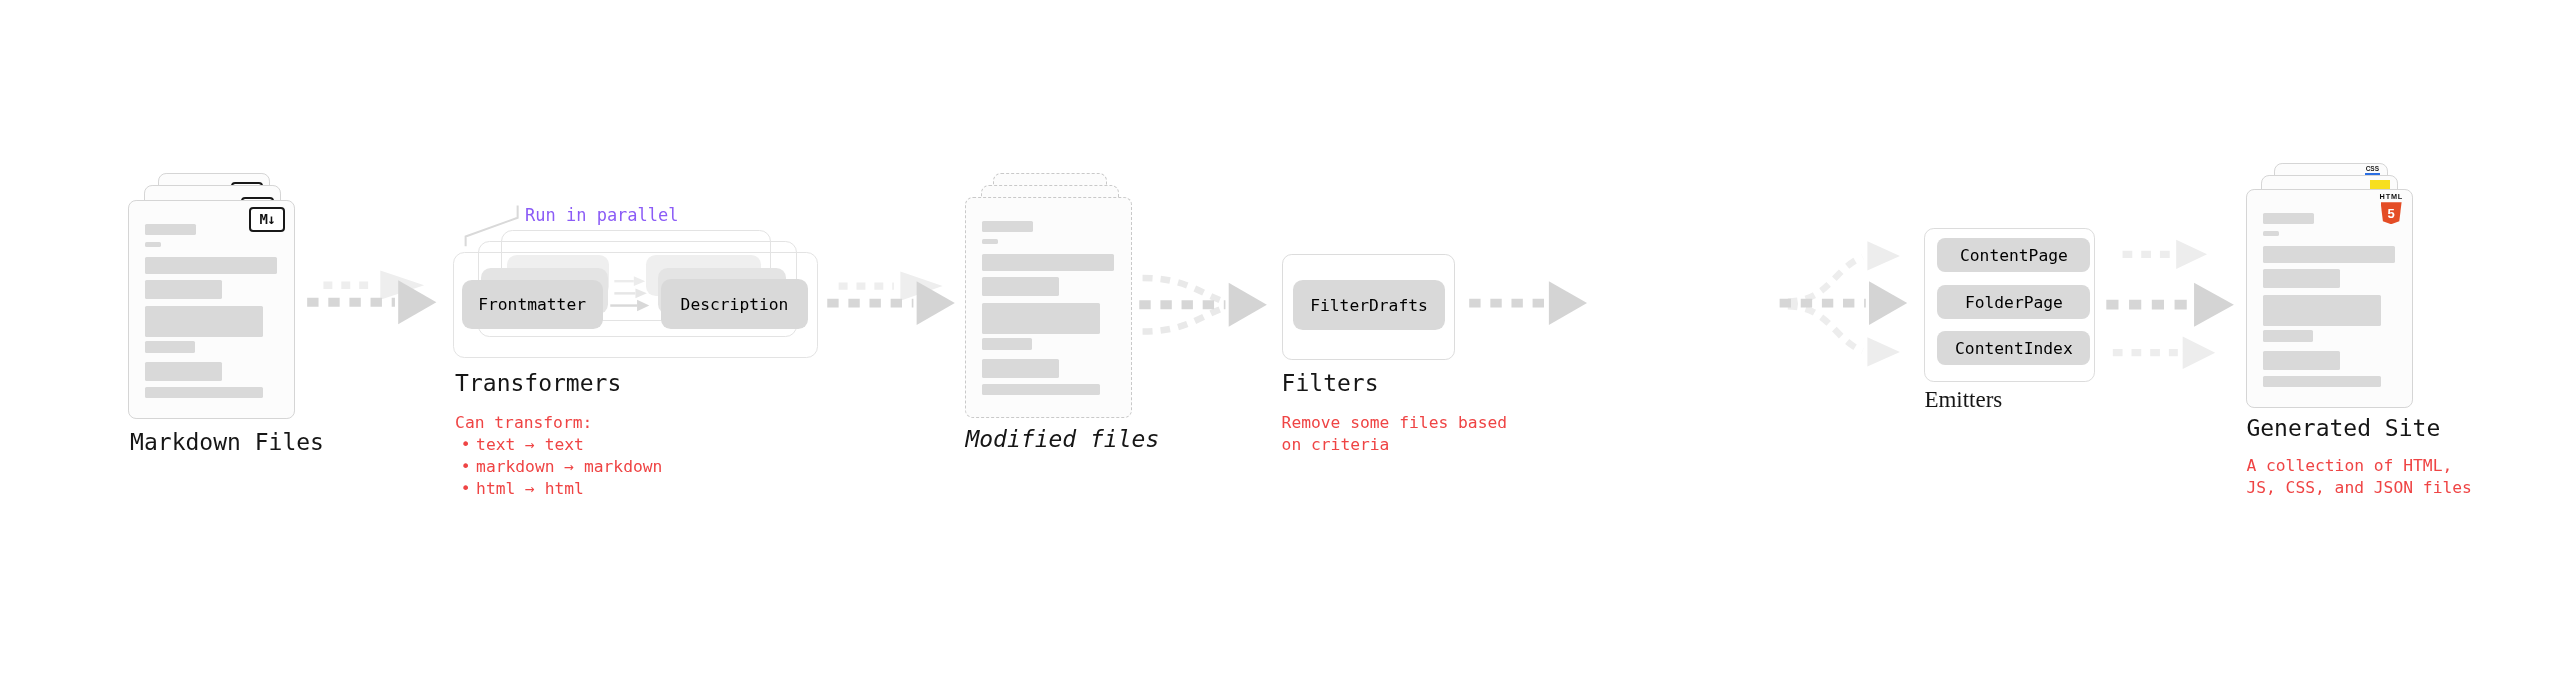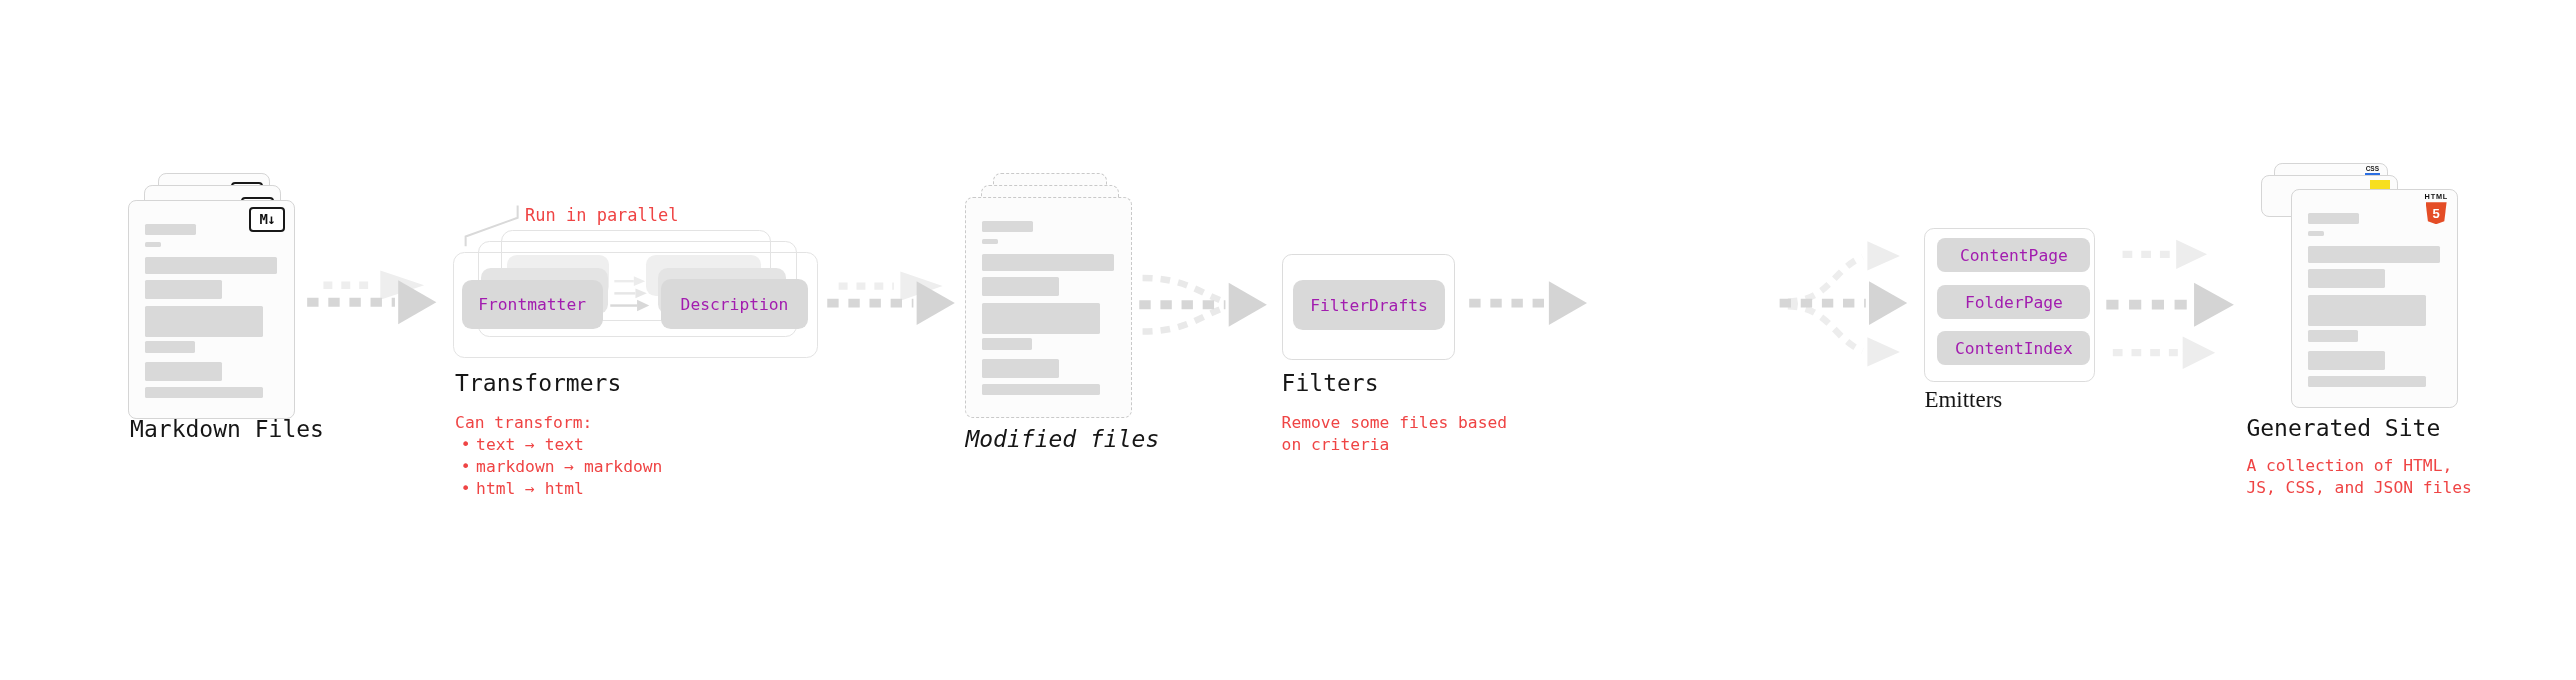--- a/index.html
+++ b/index.html
@@ -32,28 +32,28 @@
     clip-path:polygon(0% 0%,100% 0%,89% 87%,50% 100%,11% 87%);
     display:flex;align-items:center;justify-content:center;color:#fff;font-weight:bold;font-size:13px;font-family:"Liberation Sans",sans-serif;}
   .js-badge{position:absolute;width:19.5px;height:10.6px;background:#f7df1e;}
   .css-badge{position:absolute;width:16.3px;text-align:center;}
   .css-txt{font-size:6.5px;font-weight:bold;color:#222;line-height:6.5px;font-family:"Liberation Sans",sans-serif;}
   .css-bar{width:14.6px;height:3.3px;background:#2b6fe3;margin:0.8px auto 0;}
   
   .panel{position:absolute;background:#ffffff;border:1.6px solid #dcdcdc;border-radius:9.8px;box-sizing:border-box;}
   .outline{position:absolute;border:1.6px solid #e3e3e3;border-radius:11.4px;box-sizing:border-box;background:transparent;}
   .btn{position:absolute;background:#d9d9d9;border-radius:9.8px;display:flex;align-items:center;justify-content:center;
-    font-size:16.3px;color:#a21caf;white-space:nowrap;}
+    font-size:16.3px;color:#000000;white-space:nowrap;}
   .btn.echo1{background:#e4e4e4;}
   .btn.echo2{background:#efefef;}
   
   .stage-label{position:absolute;font-size:23px;color:#161616;white-space:nowrap;line-height:27px;}
   .stage-desc{position:absolute;font-size:16.3px;color:#ef4444;white-space:nowrap;line-height:22px;}
   .bullet-line .dot{display:inline-block;width:21px;text-align:center;}
-  .annotation{position:absolute;font-size:17px;color:#ef4444;white-space:nowrap;}
+  .annotation{position:absolute;font-size:17px;color:#8b5cf6;white-space:nowrap;}
   .arrow-layer{position:absolute;left:0;top:0;pointer-events:none;}
 </style>
 </head>
 <body>
 
 <div class="canvas">
 
   <svg class="arrow-layer" width="2576" height="681" viewBox="0 0 3170 838">
 
     <g>
@@ -131,21 +131,21 @@
         <div class="bar b1"></div>
           <div class="bar b2"></div>
           <div class="bar b3"></div>
           <div class="bar b4"></div>
         <div class="bar b5"></div>
           <div class="bar b6"></div>
           <div class="bar b7"></div>
           <div class="bar b8"></div>
       </div>
     </div>
-    <div class="stage-label" style="left:4.1px;top:253px;">Markdown Files</div>
+    <div class="stage-label" style="left:4.1px;top:266px;">Markdown Files</div>
   </div>
 
   <div class="stage" style="left:451px;top:199px;width:390px;height:309px;">
     <div class="annotation" style="left:74px;top:5.7px;">Run in parallel</div>
     <div class="outline" style="left:50px;top:31px;width:270px;height:91px;"></div>
     <div class="outline" style="left:27px;top:42px;width:319px;height:96px;"></div>
     <div class="outline" style="left:2.4px;top:53px;width:365px;height:106px;"></div>
     <div class="btn echo2" style="left:56px;top:56px;width:102px;height:41px;"></div>
     <div class="btn echo1" style="left:30px;top:69px;width:127px;height:46px;"></div>
     <div class="btn" style="left:10.6px;top:81px;width:141px;height:49px;">
@@ -213,21 +213,21 @@
   <div class="stage" style="left:2244px;top:163px;width:244px;height:341px;">
     <div class="file-card" style="left:30px;top:0px;width:114px;height:41px;">
       <div class="css-badge" style="right:6.5px;top:1.6px;">
         <div class="css-txt">CSS</div>
         <div class="css-bar"></div>
       </div>
     </div>
     <div class="file-card" style="left:17px;top:12.2px;width:137px;height:42px;">
       <div class="js-badge" style="right:7.3px;top:4.1px;"></div>
     </div>
-    <div class="file-card" style="left:2.4px;top:26px;width:167px;height:219px;margin-left:45px;">
+    <div class="file-card" style="left:2.4px;top:26px;width:167px;height:219px;">
       <div class="html5-badge" style="right:9.8px;top:3.3px;">
         <div class="html5-top">HTML</div>
         <div class="html5-shield">
             <span>5</span>
           </div>
       </div>
       <div class="skel">
         <div class="bar b1"></div>
           <div class="bar b2"></div>
           <div class="bar b3"></div>

